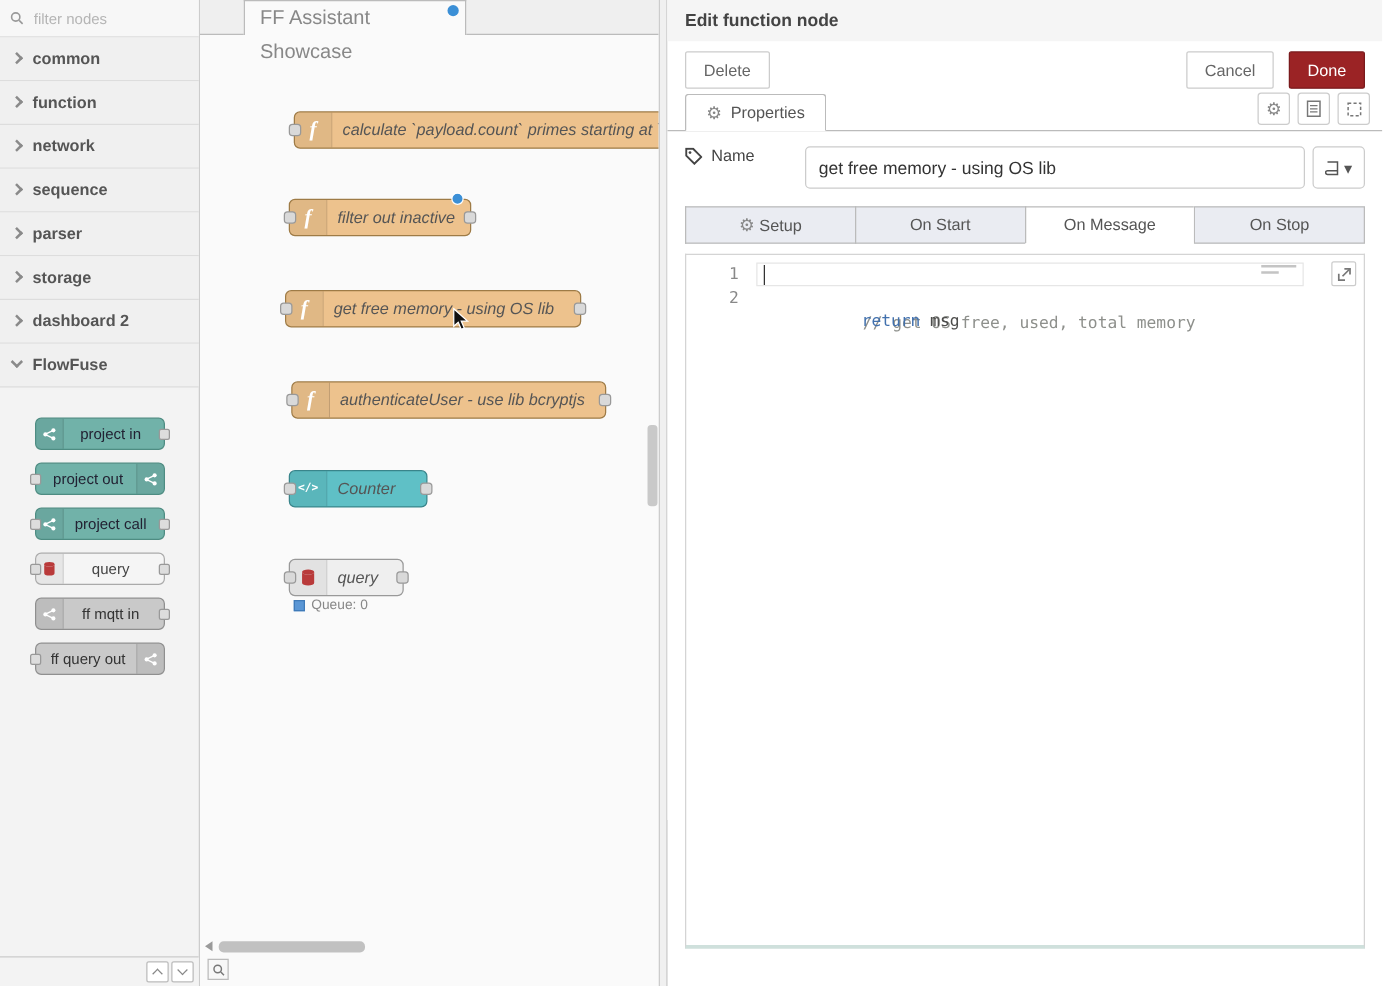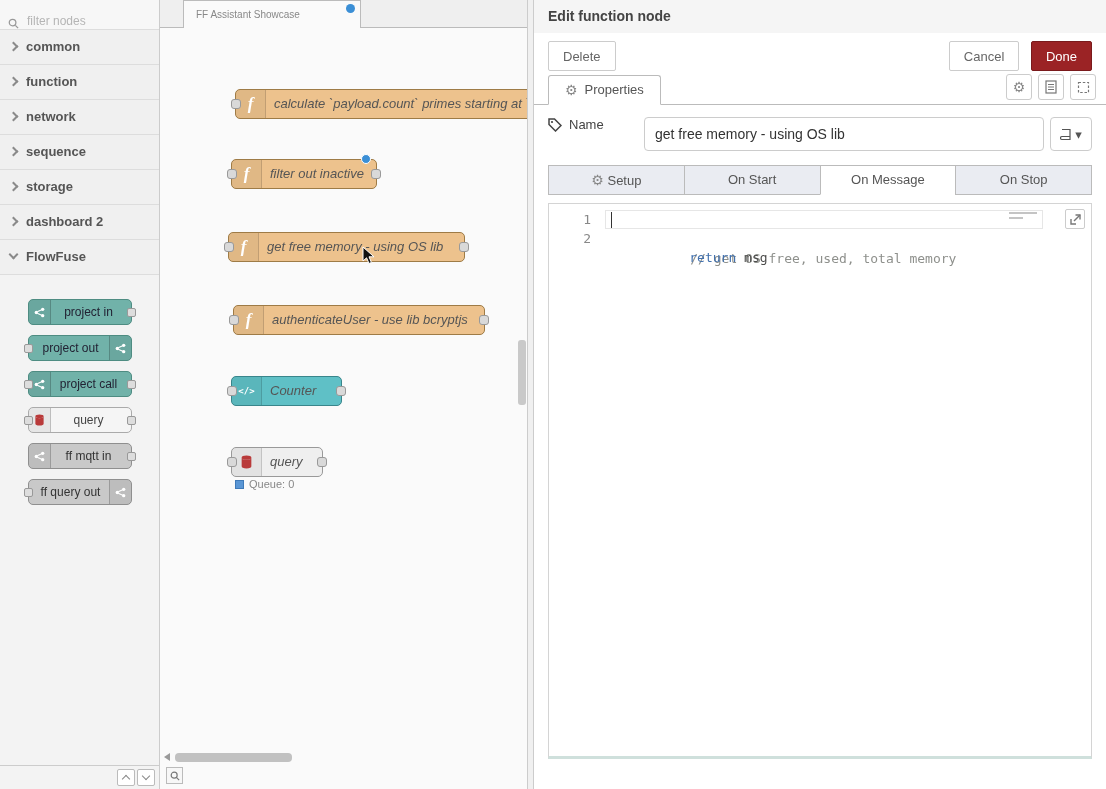--- a/index.html
+++ b/index.html
@@ -1,21 +1,21 @@
 <!DOCTYPE html>
 <html><head>
 <meta charset="utf-8">
 <style>
   * { box-sizing: border-box; }
   body { margin:0; font-family:"Liberation Sans", sans-serif; }
   .app { position:relative; width:1106px; height:789px; background:#fff; overflow:hidden; font-size:13px; color:#333; }
 
   
   .palette { position:absolute; left:0; top:0; width:160px; height:789px; background:#f3f3f3; border-right:1px solid #ccc; }
-  .palette-search { height:30px; background:#f7f7f7; border-bottom:1px solid #ddd; display:flex; align-items:flex-end; padding:0 8px; gap:6px; }
+  .palette-search { height:30px; background:#f7f7f7; border-bottom:1px solid #ddd; display:flex; align-items:center; padding:0 8px; gap:6px; }
   .palette-search input { border:none; outline:none; background:transparent; width:110px; font-size:12px; color:#555; font-family:"Liberation Sans",sans-serif; }
   .palette-search input::placeholder { color:#b5b5b5; }
   .category { position:relative; height:35px; line-height:34px; background:#f0f0f0; border-bottom:1px solid #ddd; padding-left:26px; color:#555; font-weight:bold; font-size:13px; cursor:pointer; user-select:none; }
   .chev { position:absolute; left:10px; top:13px; width:7px; height:7px; border-right:2px solid #8a8a8a; border-bottom:2px solid #8a8a8a; transform:rotate(-45deg); }
   .chev.down { top:11px; transform:rotate(45deg); }
   .palette-body { padding-top:14px; }
   .pnode { position:relative; width:104px; height:26px; margin:10px auto; border-radius:5px; border:1px solid rgba(0,0,0,0.35); font-size:12px; }
   .pnode .plabel { display:block; line-height:24px; text-align:center; overflow:hidden; white-space:nowrap; }
   .pnode .picon { position:absolute; top:0; bottom:0; width:22px; background:rgba(0,0,0,0.06); display:flex; align-items:center; justify-content:center; }
   .picon.left  { left:0;  border-right:1px solid rgba(0,0,0,0.18); border-radius:4px 0 0 4px; }
@@ -30,21 +30,21 @@
   .palette-footer { position:absolute; left:0; right:0; bottom:0; height:24px; background:#f3f3f3; border-top:1px solid #ccc; }
   .pf-btns { position:absolute; right:4px; top:3px; display:flex; gap:2px; }
   .mini-btn { width:18px; height:17px; border:1px solid #bbb; background:#fff; border-radius:2px; position:relative; cursor:pointer; }
   .mini-chev { position:absolute; left:5px; width:6px; height:6px; border-right:1.5px solid #888; border-bottom:1.5px solid #888; }
   .mini-chev.up   { top:6px; transform:rotate(-135deg); }
   .mini-chev.down { top:3px; transform:rotate(45deg); }
 
   
   .canvas { position:absolute; left:160px; top:0; width:367px; height:789px; background:#fafafa; overflow:hidden; }
   .tabbar { position:relative; height:28px; background:#efefef; border-bottom:1px solid #bbb; }
-  .wtab { position:absolute; left:23px; top:0; width:178px; height:28px; background:#fafafa; border:1px solid #bbb; border-bottom:none; line-height:27px; padding-left:12px; color:#888; font-size:10px; cursor:pointer; }
+  .wtab { position:absolute; left:35px; top:0; width:178px; height:28px; background:#fafafa; border:1px solid #bbb; border-bottom:none; line-height:27px; padding-left:12px; color:#888; font-size:16px; cursor:pointer; }
   .wtab-dot { position:absolute; right:5px; top:3px; width:9px; height:9px; border-radius:50%; background:#3b8fd6; }
   .cnode { position:absolute; height:30px; border-radius:5px; border:1px solid; cursor:pointer; }
   .cnode .nicon { position:absolute; left:0; top:0; bottom:0; width:30px; background:rgba(0,0,0,0.05); border-right:1px solid rgba(0,0,0,0.14); border-radius:4px 0 0 4px; display:flex; align-items:center; justify-content:center; }
   .cnode .nlabel { position:absolute; left:38px; right:6px; top:0; line-height:28px; font-style:italic; color:#555; white-space:nowrap; overflow:hidden; font-size:13px; }
   .cport { position:absolute; width:10px; height:10px; background:#d9d9d9; border:1px solid #999; border-radius:3px; top:9px; }
   .cport.in { left:-5px; } .cport.out { right:-5px; }
   .n-function { background:#edc28d; border-color:#9e7b46; }
   .n-function .fglyph { font-family:"Liberation Serif",serif; font-style:italic; font-weight:bold; color:#fff; font-size:17px; }
   .n-template { background:#5fc0c6; border-color:#39858b; }
   .n-template .tglyph { font-family:"DejaVu Sans Mono",monospace; font-weight:bold; color:#fff; font-size:9px; }
@@ -107,20 +107,21 @@
           <circle cx="5" cy="5" r="3.6" fill="none" stroke="#999" stroke-width="1.4"></circle>
           <line x1="8" y1="8" x2="11" y2="11" stroke="#999" stroke-width="1.4"></line>
         </svg>
       <input placeholder="filter nodes" style="">
     </div>
 
     <div class="category"><span class="chev"></span><span>common</span></div>
     <div class="category"><span class="chev"></span><span>function</span></div>
     <div class="category"><span class="chev"></span><span>network</span></div>
     <div class="category"><span class="chev"></span><span>sequence</span></div>
+    <div class="category"><span class="chev"></span><span>parser</span></div>
     <div class="category"><span class="chev"></span><span>storage</span></div>
     <div class="category"><span class="chev"></span><span>dashboard 2</span></div>
     <div class="category"><span class="chev down"></span><span>FlowFuse</span></div>
 
     <div class="palette-body">
 
       <div class="pnode p-teal icon-left">
         <span class="picon left">
             <svg class="ic" width="11" height="11" viewBox="0 0 12 12">
               <circle cx="2.5" cy="6" r="1.8" fill="#fff"></circle>

